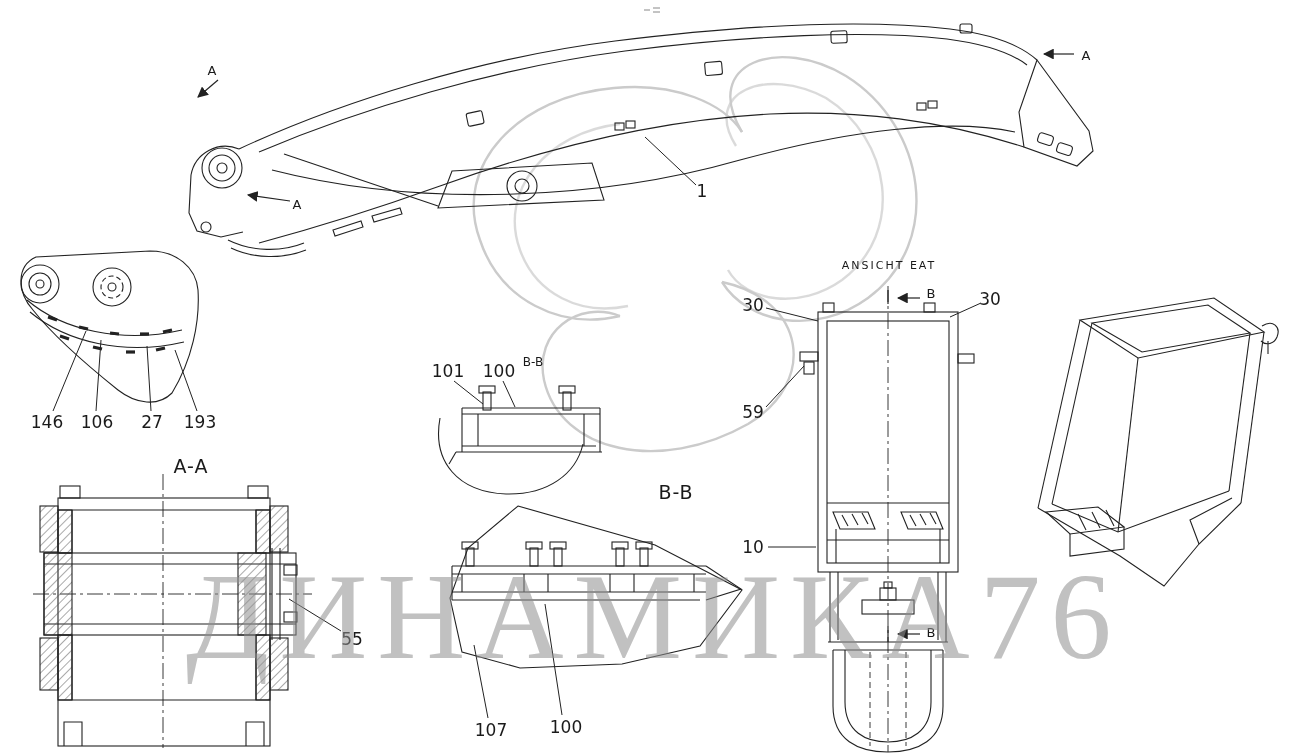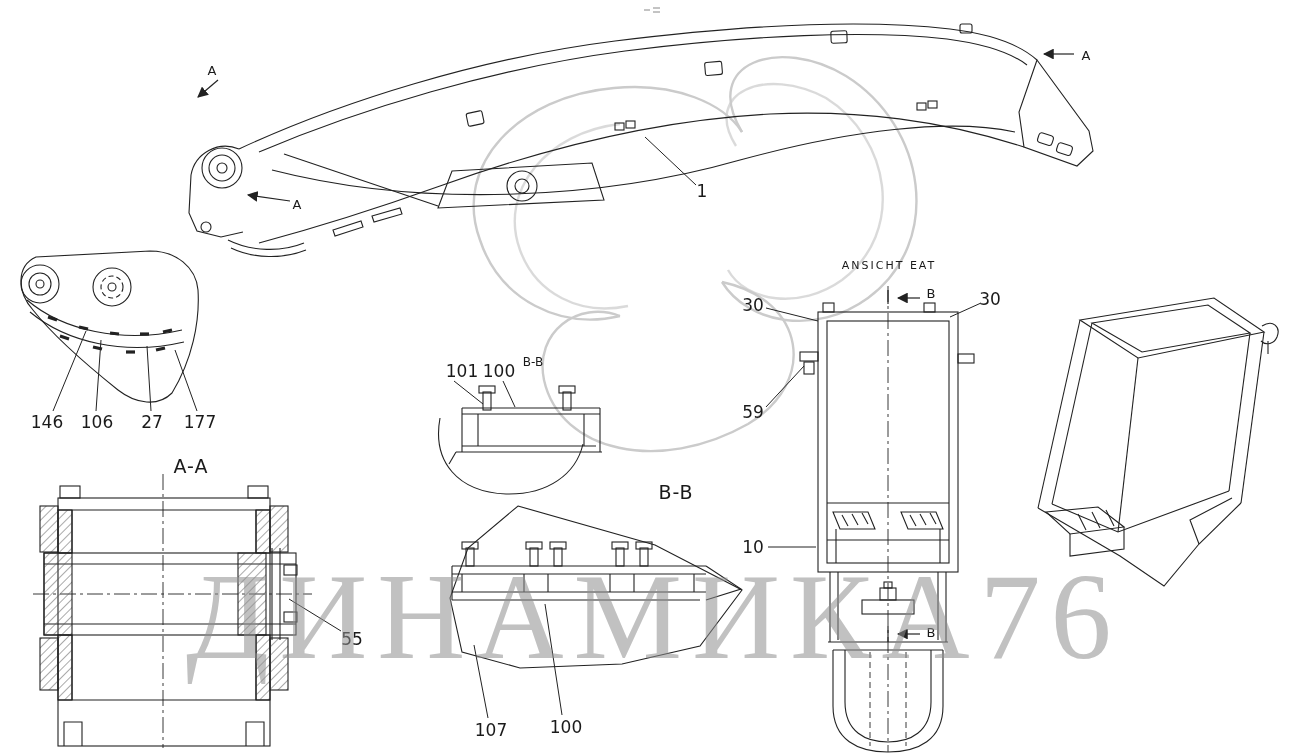--- a/index.html
+++ b/index.html
@@ -245,23 +245,23 @@
       <path d="M 920,634 L 898,634" marker-end="url(#arr)"></path>
       <path d="M 888,290 V 304"></path>
       <path d="M 888,626 V 642"></path>
     </g>
   </svg>
 
   <div class="lbl num" style="left:702px;top:191px">1</div>
   <div class="lbl num" style="left:47px;top:422px">146</div>
   <div class="lbl num" style="left:97px;top:422px">106</div>
   <div class="lbl num" style="left:152px;top:422px">27</div>
-  <div class="lbl num" style="left:200px;top:422px">177</div>
+  <div class="lbl num" style="left:200px;top:422px">193</div>
   <div class="lbl num" style="left:352px;top:639px">55</div>
-  <div class="lbl num" style="left:462px;top:371px">101</div>
+  <div class="lbl num" style="left:448px;top:371px">101</div>
   <div class="lbl num" style="left:499px;top:371px">100</div>
   <div class="lbl num" style="left:491px;top:730px">107</div>
   <div class="lbl num" style="left:566px;top:727px">100</div>
   <div class="lbl num" style="left:753px;top:305px">30</div>
   <div class="lbl num" style="left:990px;top:299px">30</div>
   <div class="lbl num" style="left:753px;top:412px">59</div>
   <div class="lbl num" style="left:753px;top:547px">10</div>
 
   <div class="lbl title" style="left:191px;top:466px">A-A</div>
   <div class="lbl small" style="left:533px;top:362px">B-B</div>

